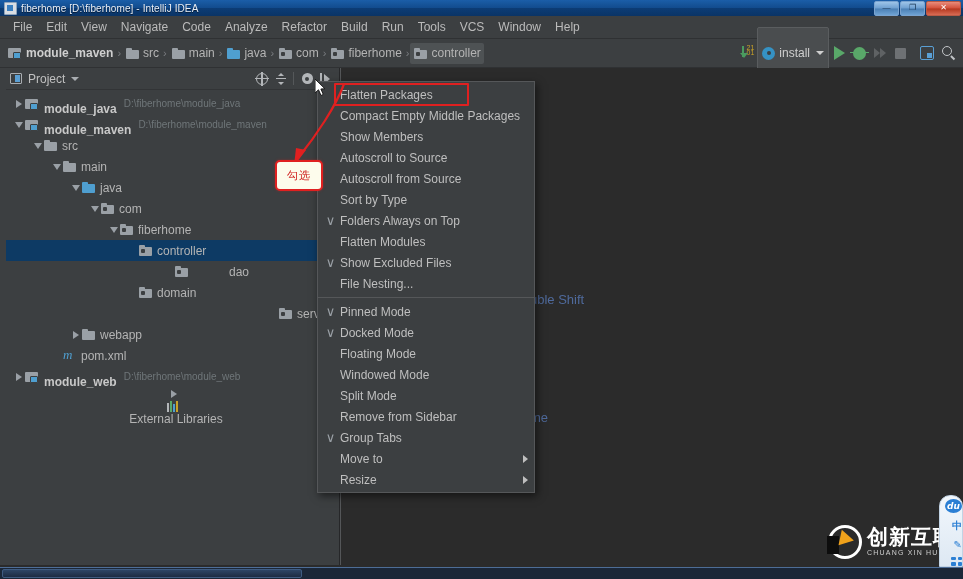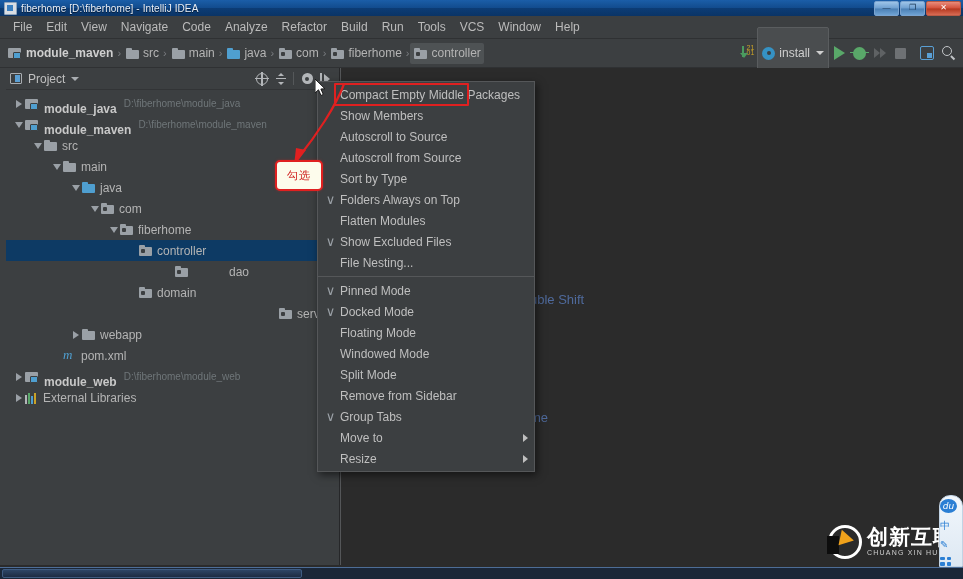--- a/index.html
+++ b/index.html
@@ -193,21 +193,21 @@
   .wm-logo:after{content:"";position:absolute;left:9px;top:3px;width:0;height:0;border-left:14px solid #f0a21b;border-top:8px solid transparent;border-bottom:8px solid transparent;transform:rotate(12deg);}
   .wm-txt{margin-left:5px;}
   .wm-cn{font-size:21px;font-weight:bold;color:#ffffff;letter-spacing:1px;line-height:22px;font-family:"DejaVu Sans",sans-serif;}
   .wm-en{font-size:7px;color:#cfcfcf;letter-spacing:1.2px;line-height:10px;}
 
   
   .ime{
     position:absolute;right:0;top:495px;width:24px;height:72px;
     background:linear-gradient(to bottom,#f2f7fc,#dde8f3);
     border-radius:11px 11px 0 0;border:1px solid #c2d3e4;box-sizing:border-box;z-index:55;
-    display:flex;flex-direction:column;align-items:flex-start;padding-top:3px;
+    display:flex;flex-direction:column;align-items:flex-end;padding-top:3px;font-weight:bold;
   }
   .ime-logo{width:17px;height:17px;border-radius:50%;background:#2b7fd4;color:#fff;font-size:9px;font-style:italic;
     display:flex;align-items:center;justify-content:center;font-family:"DejaVu Sans",sans-serif;}
   .ime-item{font-size:10px;color:#2b7fd4;margin-top:6px;font-family:"DejaVu Sans",sans-serif;}
   .ime-grid{margin-top:7px;width:11px;height:11px;display:grid;grid-template-columns:1fr 1fr;grid-gap:2px;}
   .ime-grid i{background:#2b7fd4;border-radius:1px;}
 
   
   .taskbar{position:absolute;left:0;bottom:0;width:963px;height:11px;background:#1b2738;border-top:1px solid #4d6d96;z-index:70;}
   .taskbar .tb-item{position:absolute;left:2px;top:1px;height:9px;width:300px;
@@ -450,21 +450,21 @@
           <span class="nm">pom.xml</span>
         </div>
         <div class="row" style="padding-left: 6px;">
           <span class="tw">
             <span class="tri-r"></span>
           </span>
           <span class="mod"></span>
           <span class="nm b">module_web</span>
           <span class="path">D:\fiberhome\module_web</span>
         </div>
-        <div class="row" style="padding-left: 6px;">
+        <div class="row" style="padding-left: 6px; flex-direction: column;">
           <span class="tw">
             <span class="tri-r"></span>
           </span>
           <span class="libico">
             <span class="b1"></span>
             <span class="b2"></span>
             <span class="b3"></span>
             <span class="b4"></span>
           </span>
           <span class="nm">External Libraries</span>
@@ -474,20 +474,24 @@
 
   <div class="split-line"></div>
 
   <div class="editor">
     <div class="editor-hint hint1">uble Shift</div>
     <div class="editor-hint hint2">l</div>
     <div class="editor-hint hint3">me</div>
   </div>
 
   <div class="ctxmenu" id="ctxmenu">
+      <div class="ctxitem">
+        <span class="chk"></span>
+        <span class="lab">Flatten Packages</span>
+      </div>
       <div class="ctxitem">
         <span class="chk"></span>
         <span class="lab">Compact Empty Middle Packages</span>
       </div>
       <div class="ctxitem">
         <span class="chk"></span>
         <span class="lab">Show Members</span>
       </div>
       <div class="ctxitem">
         <span class="chk"></span>

